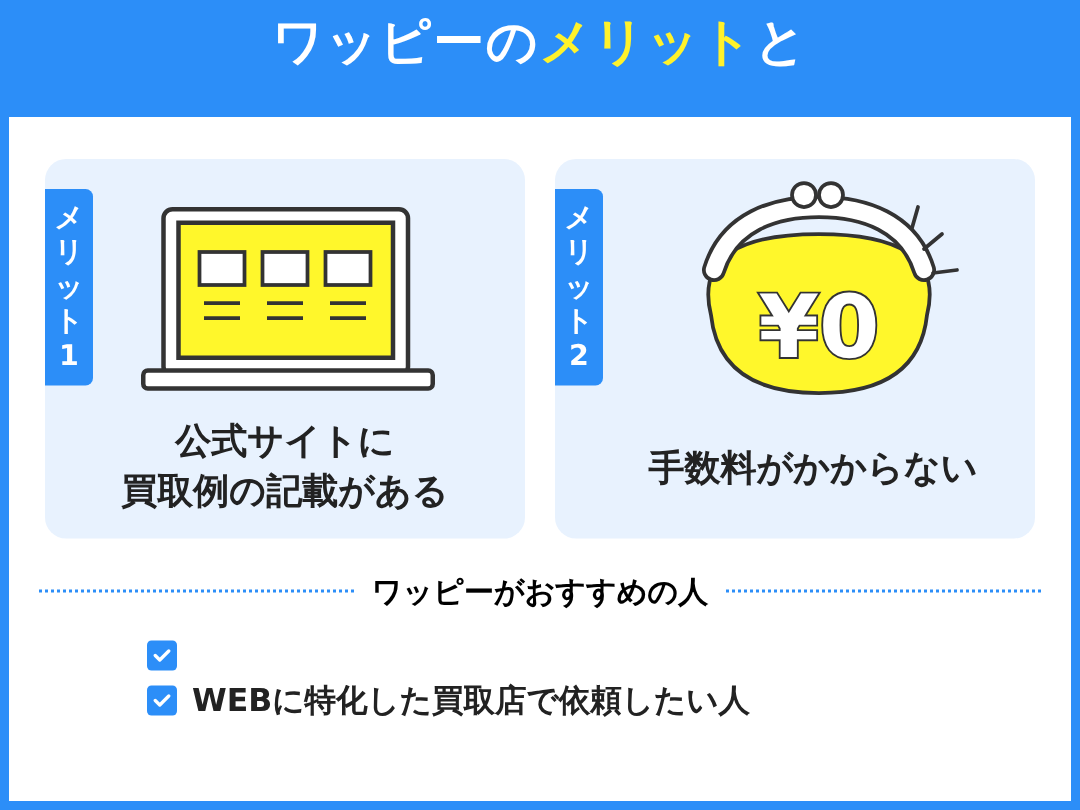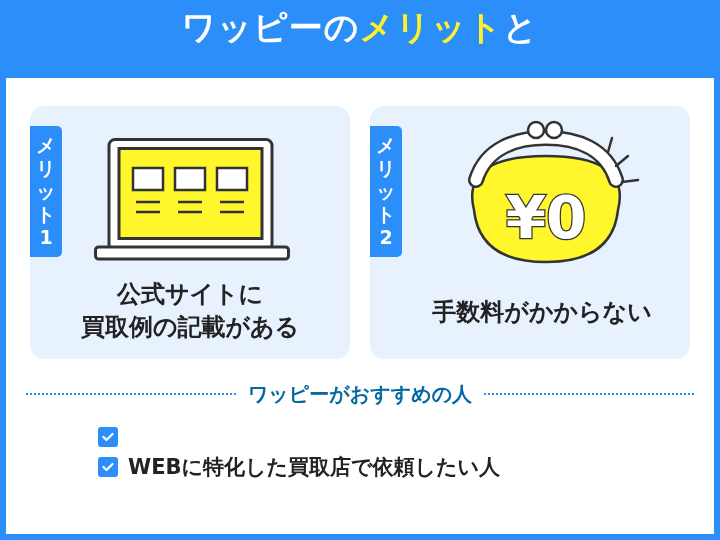--- a/index.html
+++ b/index.html
@@ -40,21 +40,21 @@
   }
   .c1 .card-text { top: 172px; }
   .c2 .card-text { top: 190px; margin-left: 24px; }
   .illus { position: absolute; }
   .subtitle-row {
     position: absolute; left: 20px; top: 302px; width: 668px; height: 28px;
     display: flex; align-items: center;
   }
   .dots { flex: 1; border-top: 2px dotted #2c8ef8; height: 0; }
   .subtitle {
-    padding: 0 12px; color: #0369a1; font-weight: bold; font-size: 20px; white-space: nowrap;
+    padding: 0 12px; color: #000000; font-weight: bold; font-size: 20px; white-space: nowrap;
   }
   .list { position: absolute; left: 92px; top: 344px; }
   .list-item { display: flex; align-items: center; height: 30px; }
   .checkbox {
     width: 20px; height: 20px; background: #2c8ef8; border-radius: 3px;
     display: flex; align-items: center; justify-content: center; margin-right: 10px;
   }
   .list-text { font-size: 21px; font-weight: bold; color: #222; white-space: nowrap; }
 </style>
 </head>

